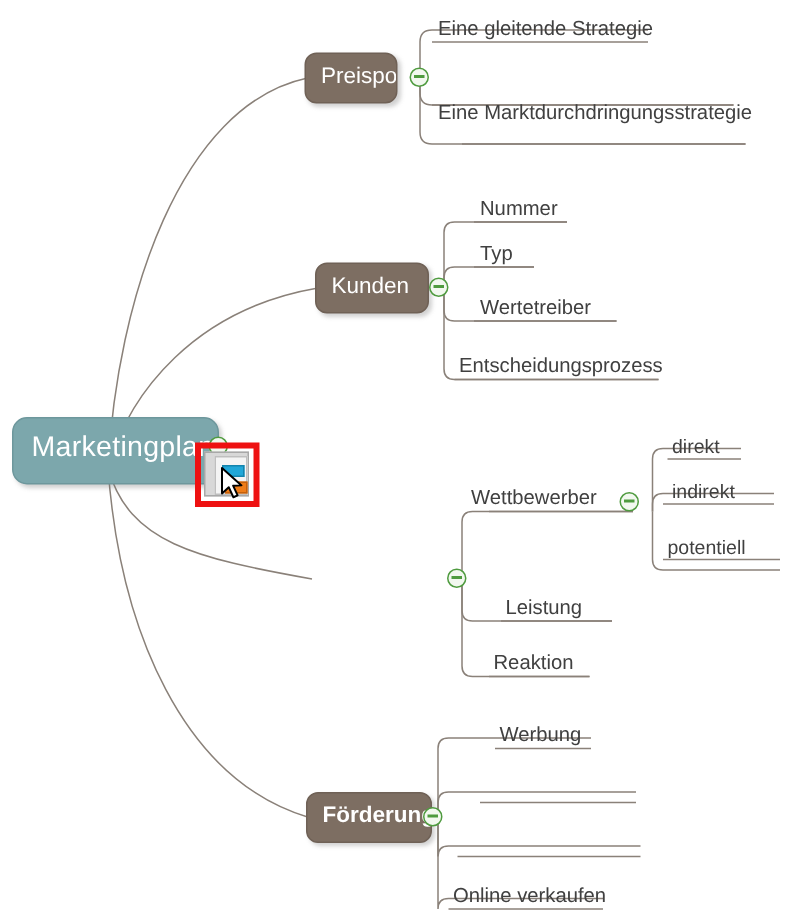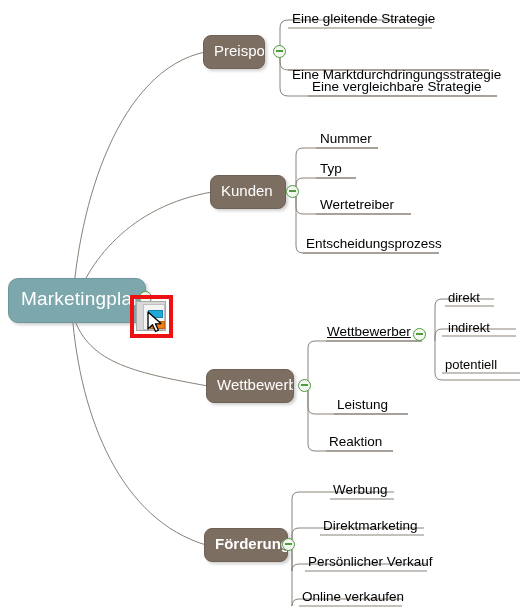--- a/index.html
+++ b/index.html
@@ -64,21 +64,21 @@
     left: 10px;
     top: 6px;
     color: #ffffff;
     font-size: 15px;
     white-space: nowrap;
   }
 
   
   .sub-label {
     position: absolute;
-    color: #000000;
+    color: #404040;
     font-size: 13.5px;
     white-space: nowrap;
     line-height: 15px;
   }
   .sub-label.small {
     font-size: 13px;
   }
 
   
   .collapse-btn {
@@ -234,55 +234,49 @@
   </div>
   <div class="collapse-btn" style="left:139px; top:291px;"></div>
 
   <div class="branch-node" style="left:203px; top:35px; width:62px;">
     <span class="branch-label">Preispolitik</span>
   </div>
   <div class="collapse-btn" style="left:273px; top:45px;"></div>
 
   <div class="sub-label" style="left:292px; top:11px;">Eine gleitende Strategie</div>
   <div class="sub-label" style="left:292px; top:67px;">Eine Marktdurchdringungsstrategie</div>
-  <div class="sub-label" style="left:312px; top:79px;">Eine vergleichbare Strategie</div>
 
   <div class="branch-node" style="left:210px; top:175px; width:76px;">
     <span class="branch-label">Kunden</span>
   </div>
   <div class="collapse-btn" style="left:286px; top:185px;"></div>
 
   <div class="sub-label" style="left:320px; top:131px;">Nummer</div>
   <div class="sub-label" style="left:320px; top:161px;">Typ</div>
   <div class="sub-label" style="left:320px; top:197px;">Wertetreiber</div>
   <div class="sub-label" style="left:306px; top:236px;">Entscheidungsprozess</div>
 
-  <div class="branch-node" style="left:206px; top:369px; width:88px;">
-    <span class="branch-label">Wettbewerb</span>
-  </div>
   <div class="collapse-btn" style="left:298px; top:379px;"></div>
 
-  <div class="sub-label" style="left:327px; top:324px;text-decoration:underline;">Wettbewerber</div>
+  <div class="sub-label" style="left:314px; top:324px;">Wettbewerber</div>
   <div class="collapse-btn" style="left:413px; top:328px;"></div>
 
   <div class="sub-label small" style="left:448px; top:290px;">direkt</div>
   <div class="sub-label small" style="left:448px; top:320px;">indirekt</div>
   <div class="sub-label small" style="left:445px; top:357px;">potentiell</div>
 
   <div class="sub-label" style="left:337px; top:397px;">Leistung</div>
   <div class="sub-label" style="left:329px; top:434px;">Reaktion</div>
 
   <div class="branch-node" style="left:204px; top:528px; width:84px;font-weight:bold;">
     <span class="branch-label">Förderung</span>
   </div>
   <div class="collapse-btn" style="left:282px; top:538px;"></div>
 
   <div class="sub-label" style="left:333px; top:482px;">Werbung</div>
-  <div class="sub-label" style="left:323px; top:518px;">Direktmarketing</div>
-  <div class="sub-label" style="left:308px; top:554px;">Persönlicher Verkauf</div>
   <div class="sub-label" style="left:302px; top:589px;">Online verkaufen</div>
 
   <div class="mini-icon">
     <div class="sheet">
       <div class="bar-blue"></div>
       <div class="bar-orange"></div>
     </div>
   </div>
 
   <div class="highlight-box"></div>

